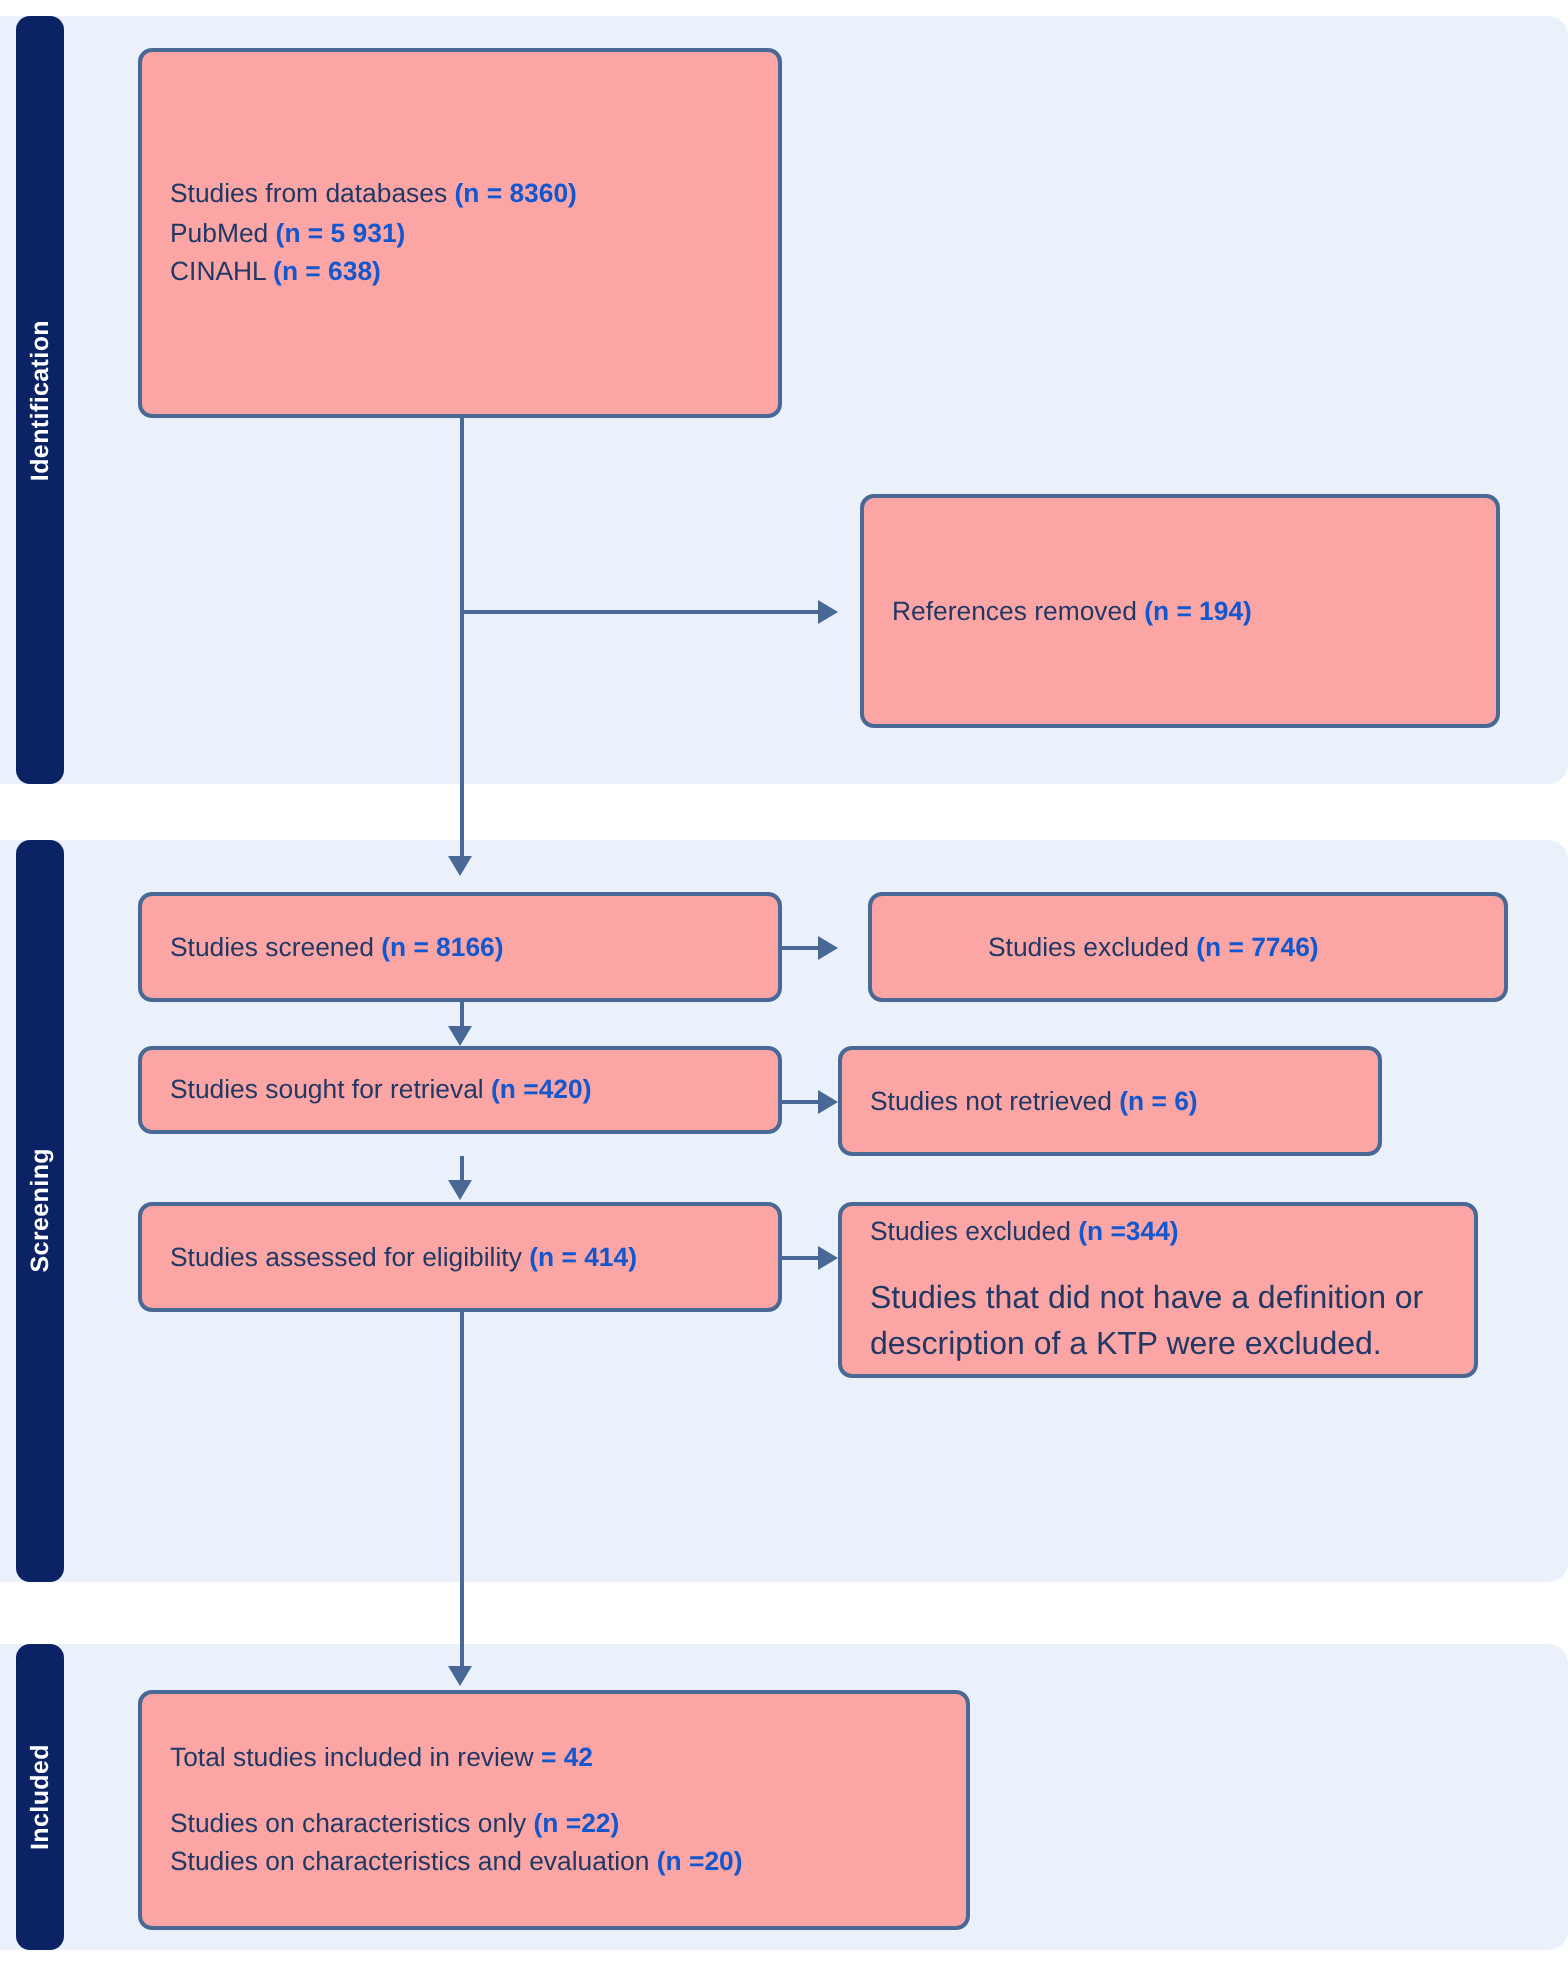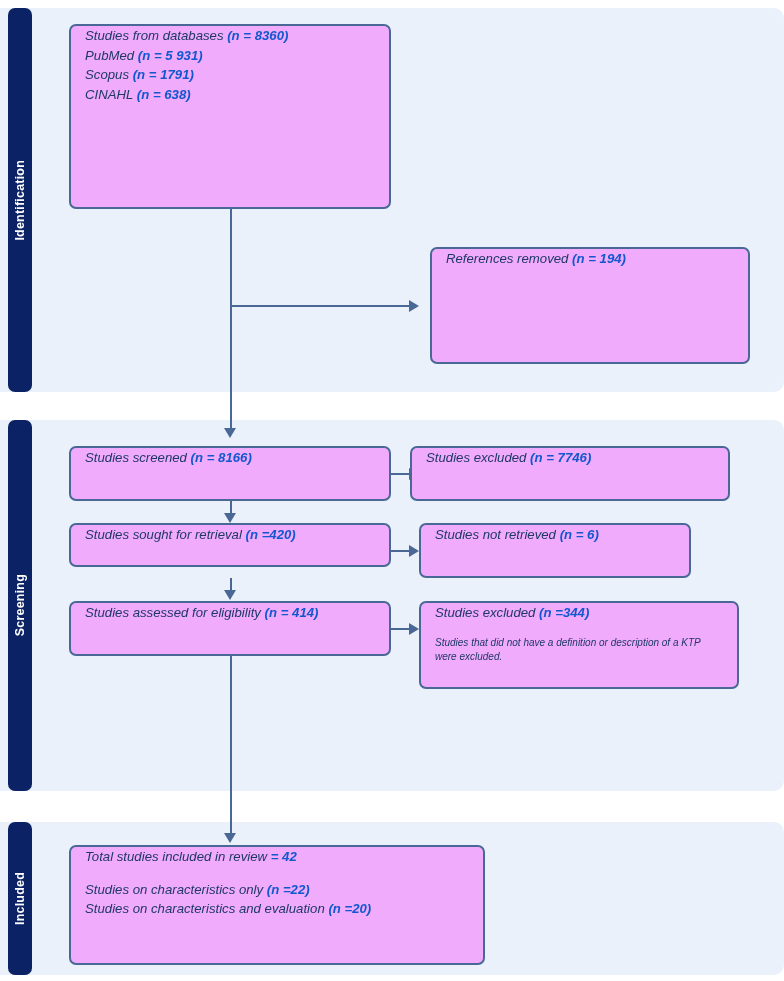--- a/index.html
+++ b/index.html
@@ -47,40 +47,40 @@
     letter-spacing: 0.2px;
     writing-mode: vertical-rl;
     transform: rotate(180deg);
     white-space: nowrap;
     font-family: "Liberation Sans", sans-serif;
   }
 
   
   .box {
     position: absolute;
-    background: #f0abfc;
+    background: #fca5a5;
     border: 2px solid #4a6896;
     border-radius: 7px;
     box-sizing: border-box;
     display: flex;
     flex-direction: column;
-    font-style: italic;
+    justify-content: center;
   }
   .box-inner {
     padding: 0 14px;
   }
   .line {
     font-size: 13.2px;
     color: #1f3864;
     line-height: 1.48;
     white-space: nowrap;
     font-family: "Liberation Sans", sans-serif;
   }
   .line.small {
-    font-size: 10px;
+    font-size: 16px;
     line-height: 1.45;
     white-space: normal;
   }
   .line b {
     color: #1357cf;
     font-weight: bold;
   }
   .spacer {
     height: 13px;
   }
@@ -158,23 +158,20 @@
 
   <div class="box" style="left:69px; top:24px; width:322px; height:185px;">
     <div class="box-inner">
       <div class="line">
         <span>Studies from databases </span><b>(n = 8360)</b>
       </div>
       <div class="line">
         <span>PubMed </span><b>(n = 5 931)</b>
       </div>
       <div class="line">
-        <span>Scopus </span><b>(n = 1791)</b>
-      </div>
-      <div class="line">
         <span>CINAHL </span><b>(n = 638)</b>
       </div>
     </div>
   </div>
 
   <div class="box" style="left:419px; top:247px; width:320px; height:117px;margin-left:11px;">
     <div class="box-inner">
       <div class="line">
         <span>References removed </span><b>(n = 194)</b>
       </div>
@@ -182,21 +179,21 @@
   </div>
 
   <div class="box" style="left:69px; top:446px; width:322px; height:55px;">
     <div class="box-inner">
       <div class="line">
         <span>Studies screened </span><b>(n = 8166)</b>
       </div>
     </div>
   </div>
 
-  <div class="box" style="left:410px; top:446px; width:320px; height:55px;">
+  <div class="box" style="left:434px; top:446px; width:320px; height:55px;padding-left:44px;">
     <div class="box-inner">
       <div class="line">
         <span>Studies excluded </span><b>(n = 7746)</b>
       </div>
     </div>
   </div>
 
   <div class="box" style="left:69px; top:523px; width:322px; height:44px;">
     <div class="box-inner">
       <div class="line">

